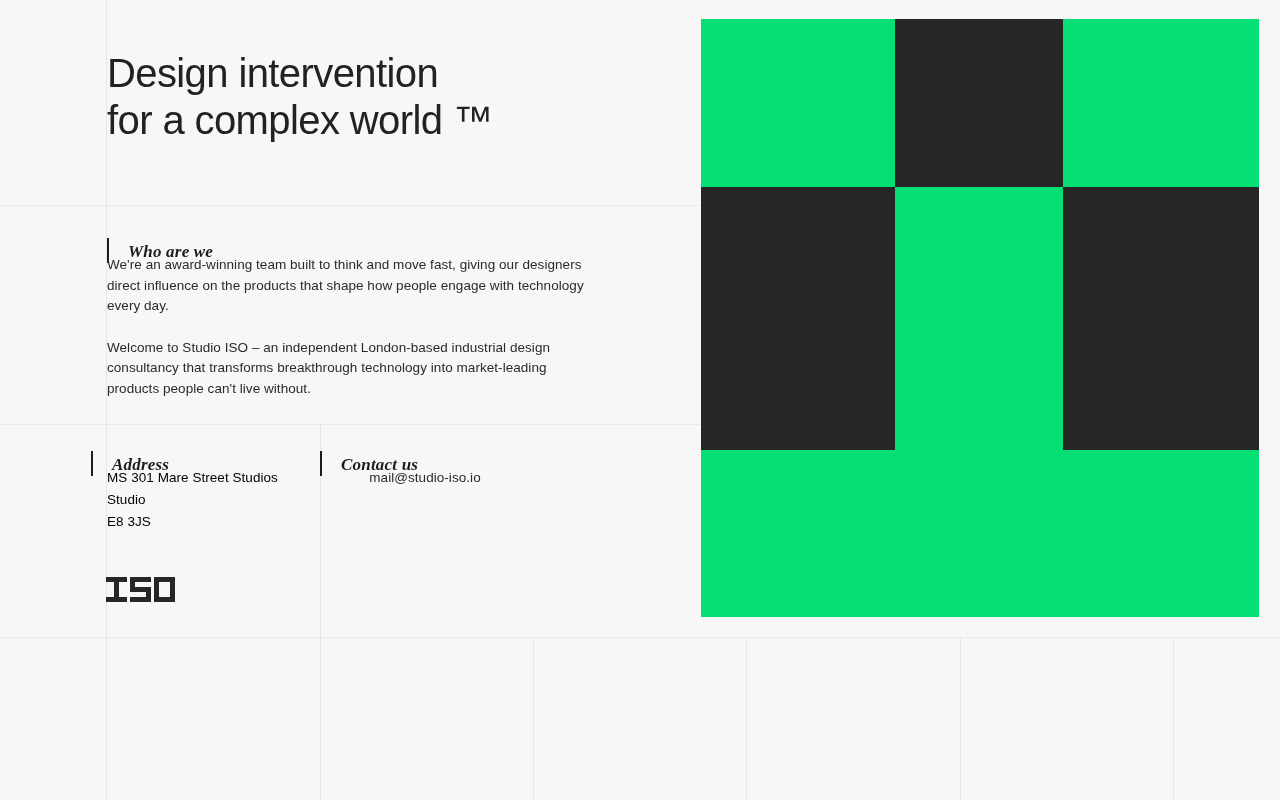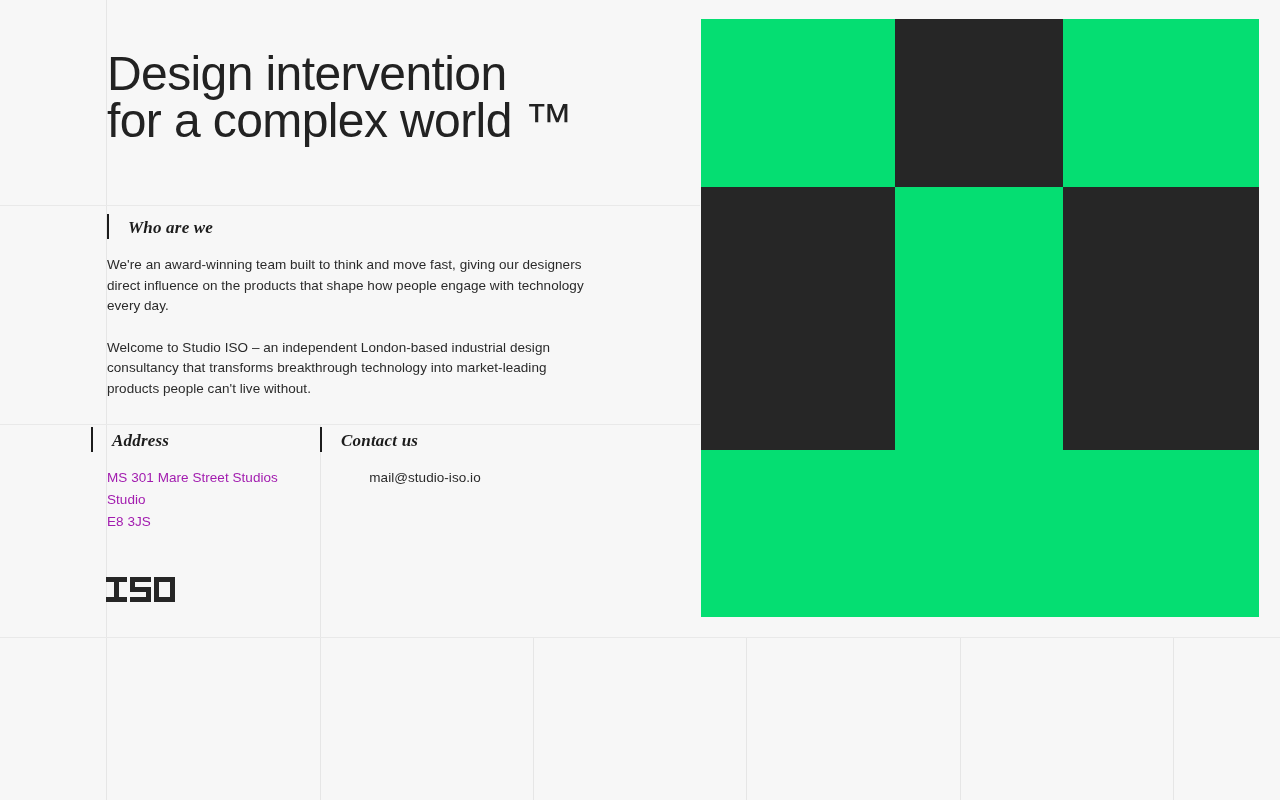--- a/index.html
+++ b/index.html
@@ -39,37 +39,38 @@
   
   .page {
     position: absolute;
     inset: 0;
   }
 
   .headline {
     position: absolute;
     left: 107px;
     top: 50px;
-    font-size: 48px;
+    font-size: 40px;
     line-height: 47px;
     font-weight: 400;
     letter-spacing: -0.6px;
     color: #222222;
     white-space: pre-line;
   }
 
   
   .section-head {
     position: absolute;
     font-family: "Liberation Serif", serif;
     font-style: italic;
     font-weight: 700;
     font-size: 17px;
     color: #1c1c1c;
     letter-spacing: 0.2px;
+    margin-top: 24px;
   }
   .section-head .tick {
     position: absolute;
     left: 0;
     top: -4px;
     width: 2px;
     height: 25px;
     background: #1c1c1c;
   }
   .section-head .label {
@@ -83,21 +84,21 @@
     line-height: 20.6px;
     color: #2a2a2a;
     letter-spacing: 0.05px;
   }
   .body-copy p + p { margin-top: 21px; }
 
   .addr-lines {
     position: absolute;
     font-size: 13.5px;
     line-height: 21.8px;
-    color: #a21caf;
+    color: #000000;
     letter-spacing: 0.05px;
   }
 
   .contact-lines {
     position: absolute;
     font-size: 13.5px;
     line-height: 21.8px;
     color: #2a2a2a;
     letter-spacing: 0.05px;
     text-align: center;

